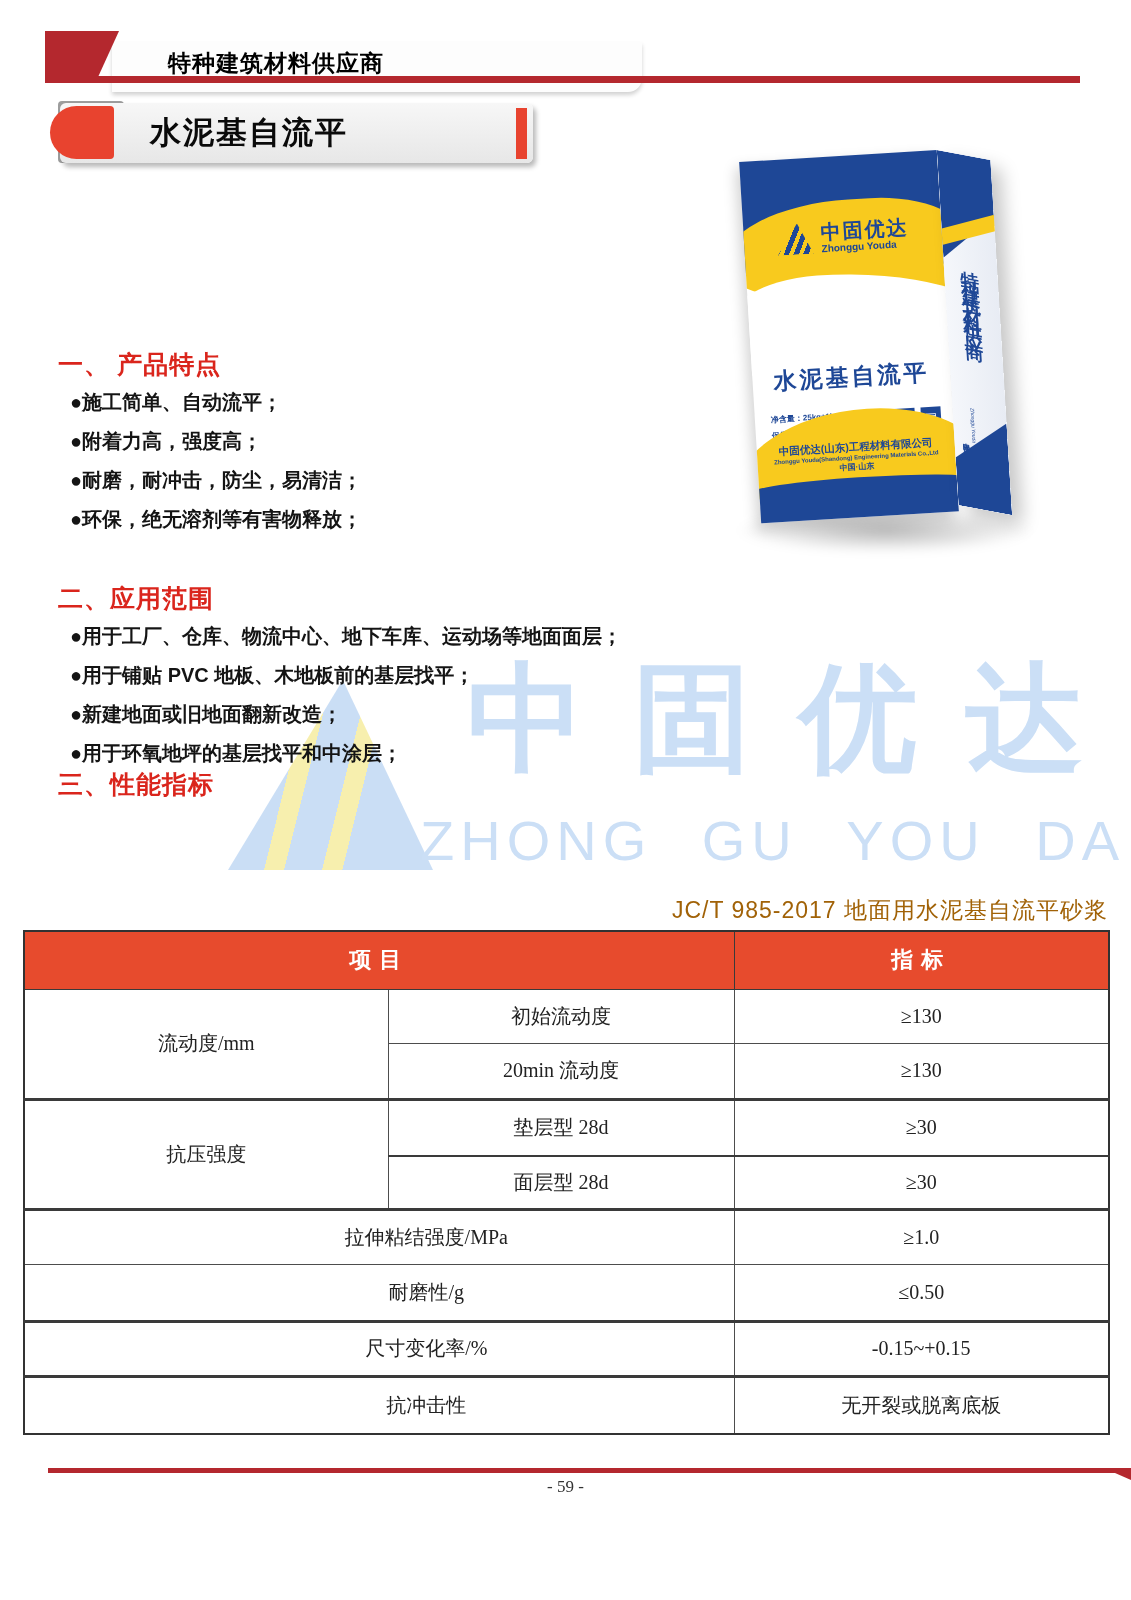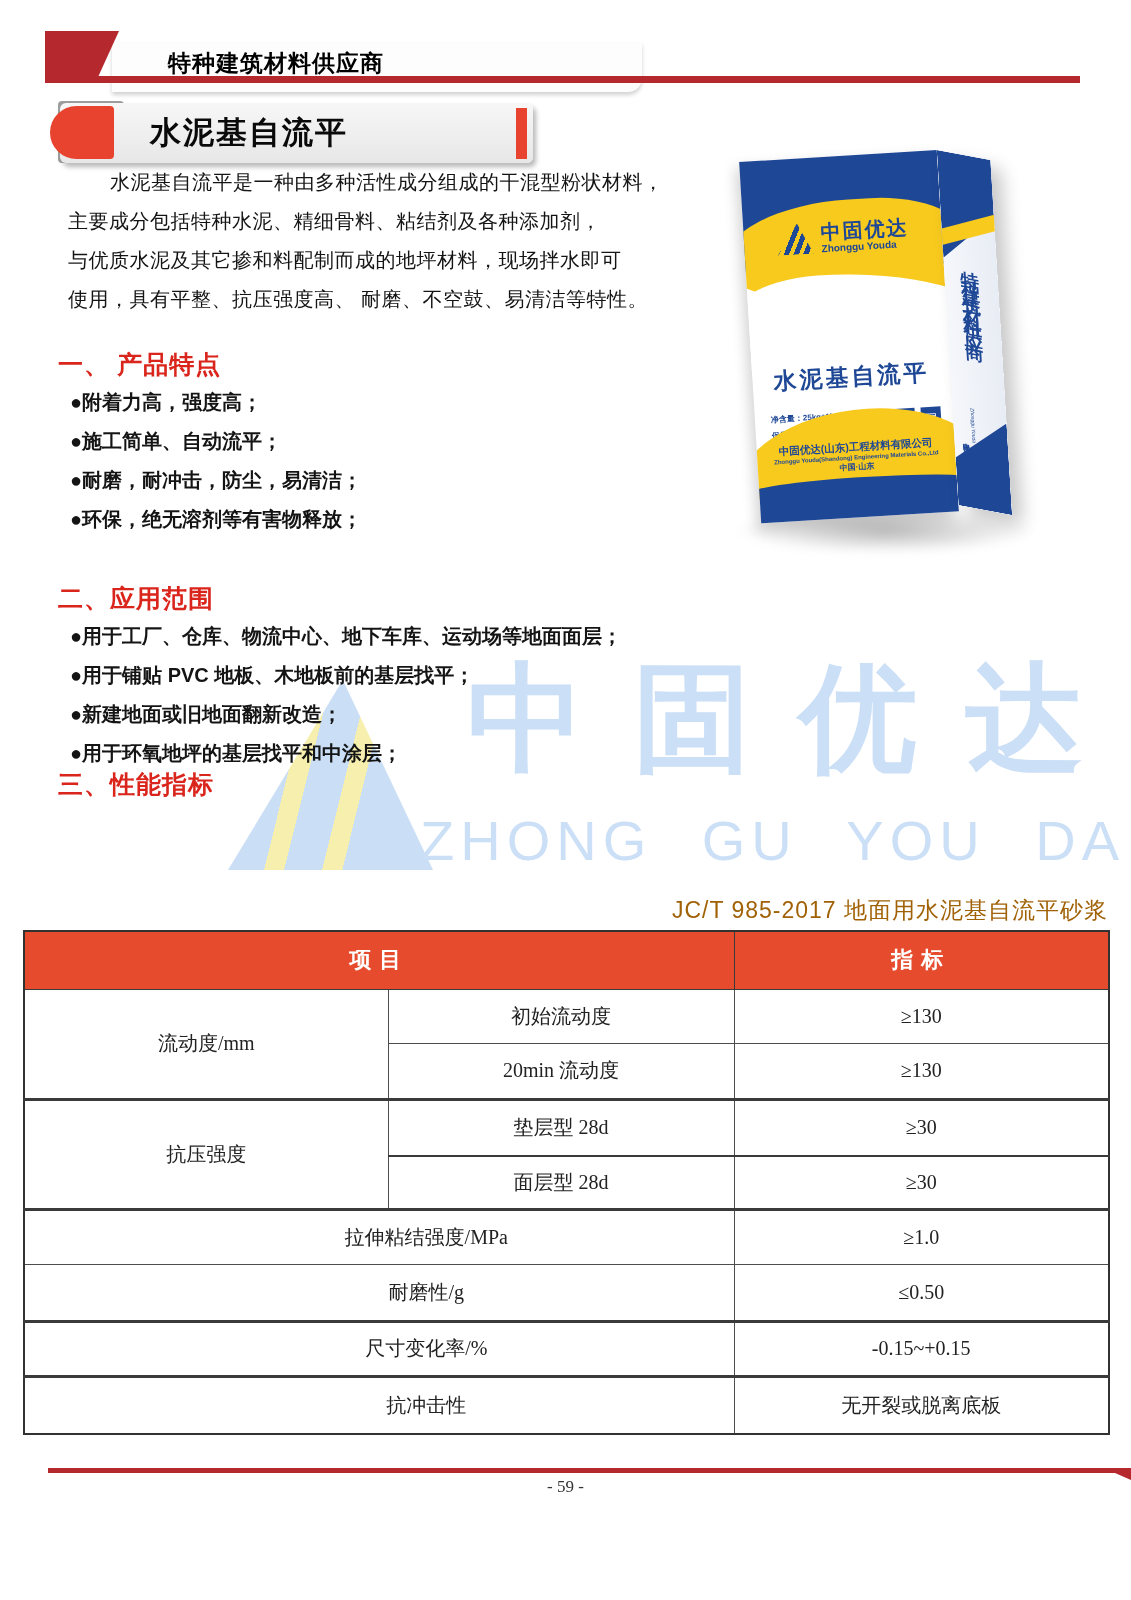--- a/index.html
+++ b/index.html
@@ -116,37 +116,31 @@
   <div class="hdr-trap"></div>
   <div class="hdr-line"></div>
   <div class="hdr-tagline">特种建筑材料供应商</div>
 
   <div class="banner-darkgray"></div>
   <div class="banner-gray"></div>
   <div class="banner-pill"></div>
   <div class="banner-bar"></div>
   <div class="banner-title">水泥基自流平</div>
 
-  <div class="intro">
-    <div>水泥基自流平是一种由多种活性成分组成的干混型粉状材料，</div>
-    <div>主要成分包括特种水泥、精细骨料、粘结剂及各种添加剂，</div>
-    <div>与优质水泥及其它掺和料配制而成的地坪材料，现场拌水即可</div>
-    <div>使用，具有平整、抗压强度高、 耐磨、不空鼓、易清洁等特性。</div>
-  </div>
 
   <div class="wm">
     <div class="wm-tri"></div>
     <div class="wm-cn">中固优达</div>
     <div class="wm-en">ZHONG GU YOU DA</div>
   </div>
 
   <div class="sec-h" style="left:58px;top:348px;font-family:Liberation Serif, serif;">一、 产品特点</div>
   <div class="blist" style="top:383px;">
+    <div>●施工简单、自动流平；</div>
     <div>●附着力高，强度高；</div>
-    <div>●施工简单、自动流平；</div>
     <div>●耐磨，耐冲击，防尘，易清洁；</div>
     <div>●环保，绝无溶剂等有害物释放；</div>
   </div>
 
   <div class="sec-h" style="left:58px;top:582px;">二、应用范围</div>
   <div class="blist" style="top:617px;">
     <div>●用于工厂、仓库、物流中心、地下车库、运动场等地面面层；</div>
     <div>●用于铺贴 PVC 地板、木地板前的基层找平；</div>
     <div>●新建地面或旧地面翻新改造；</div>
     <div>●用于环氧地坪的基层找平和中涂层；</div>

